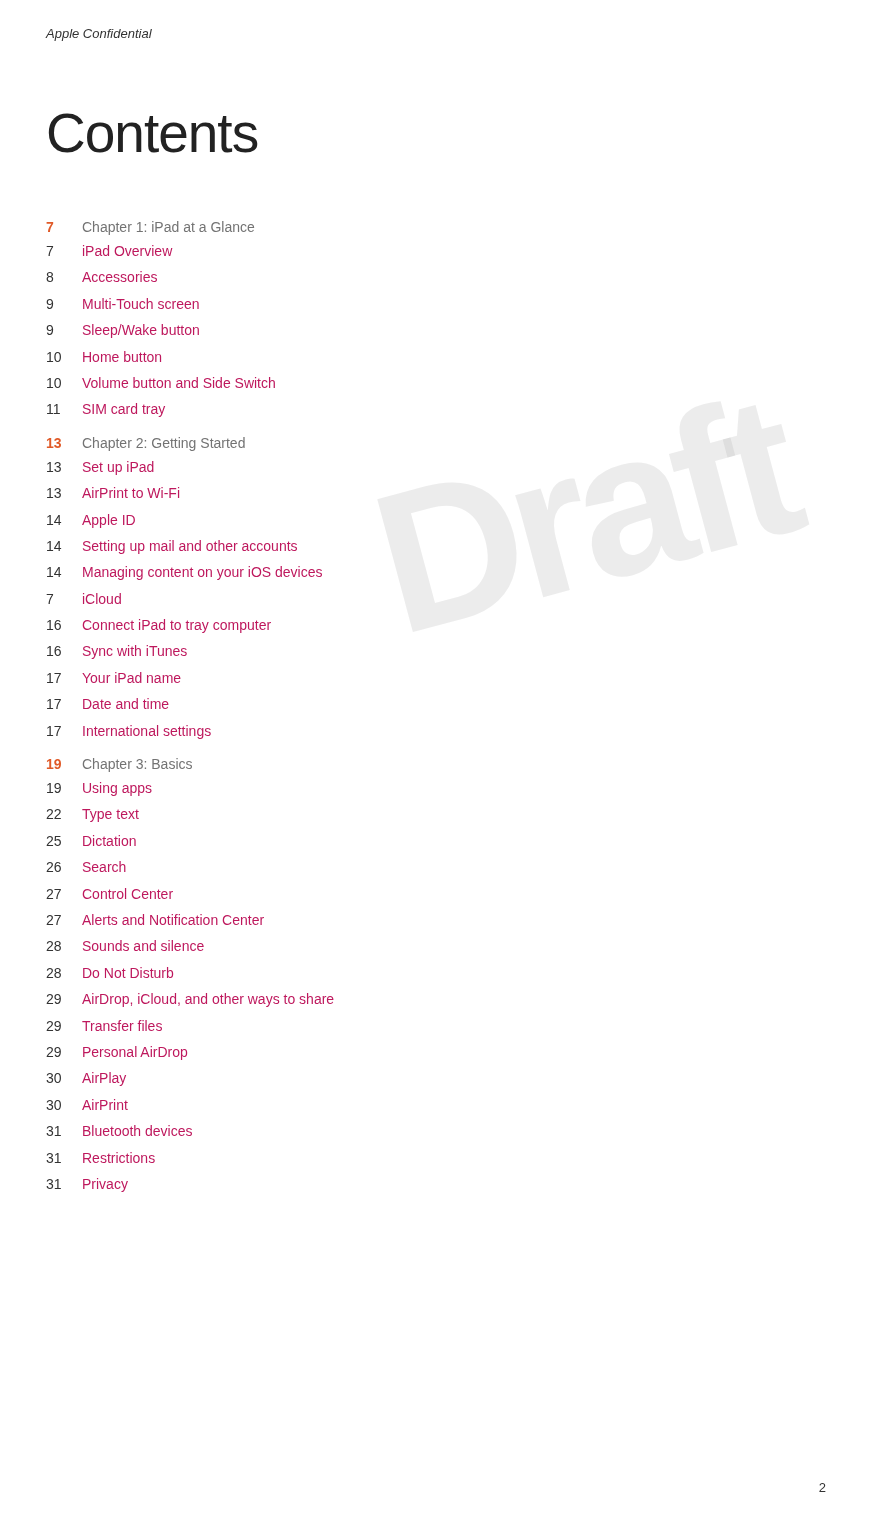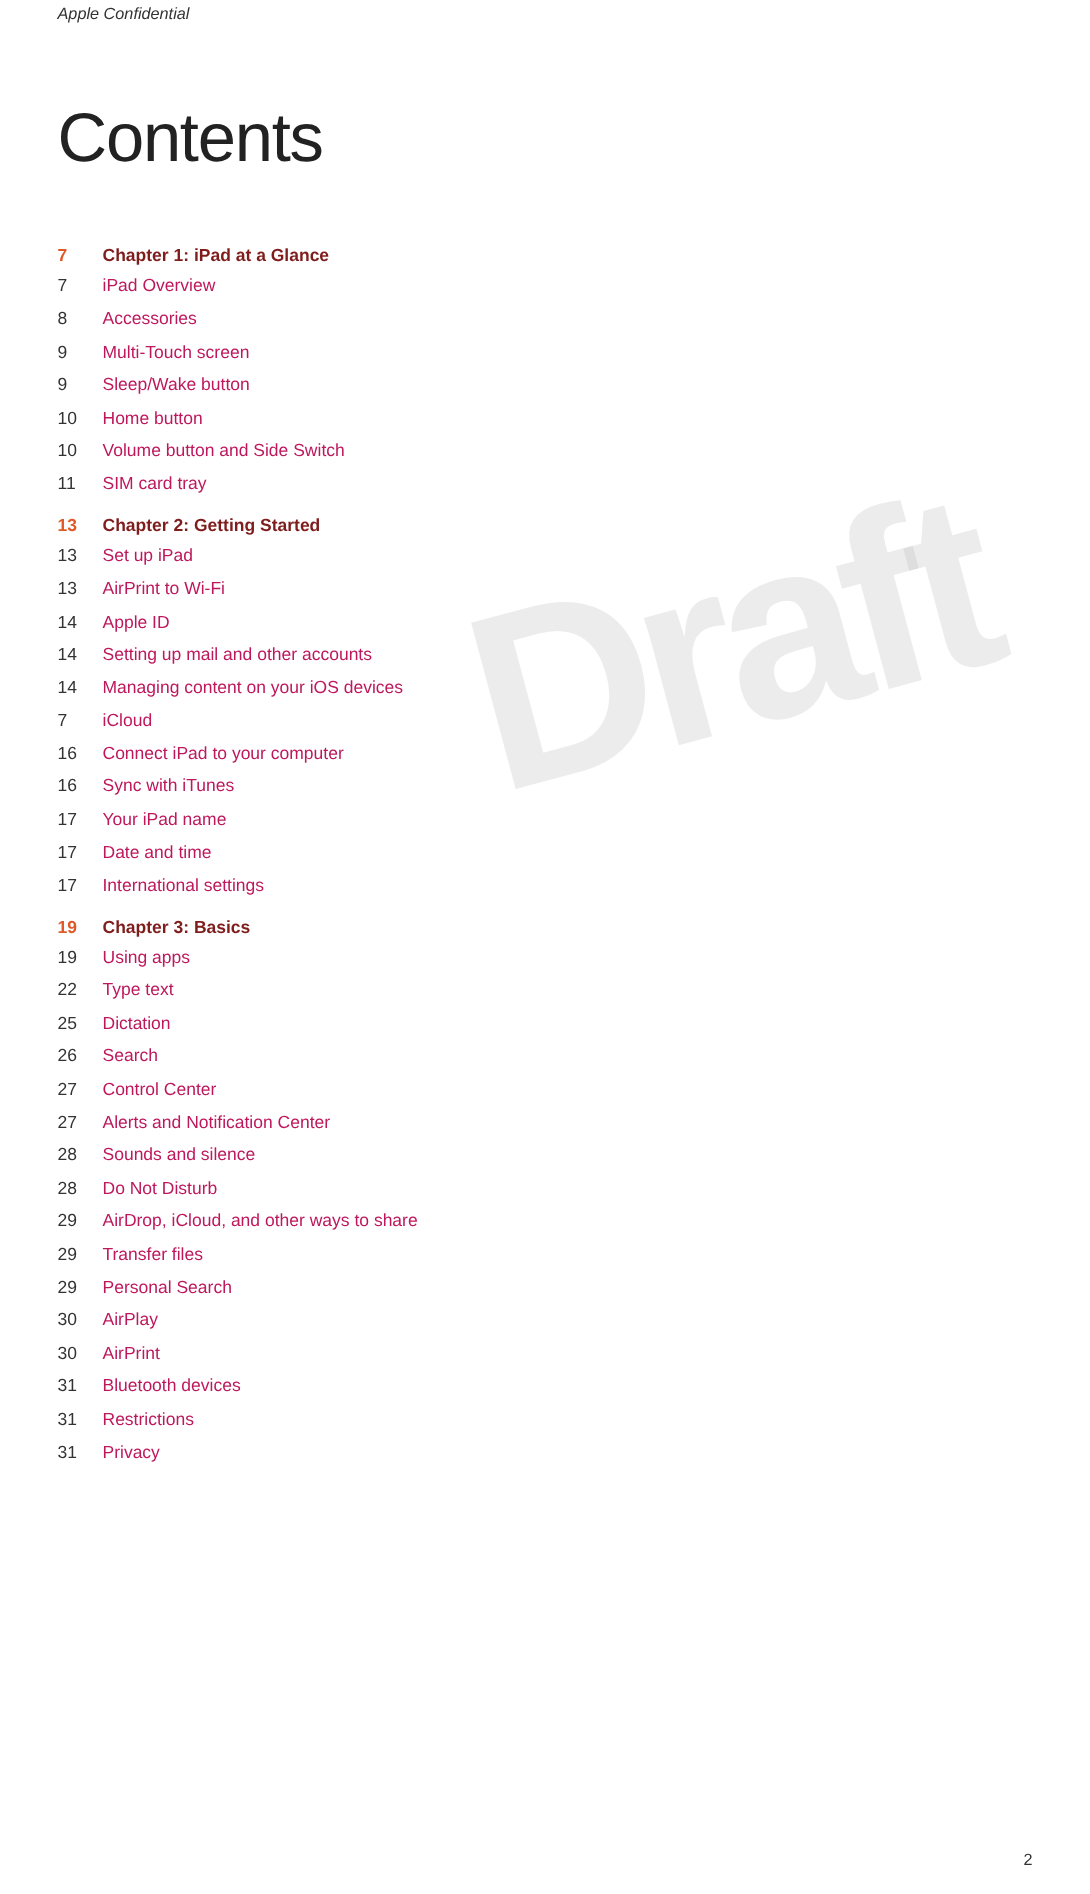--- a/index.html
+++ b/index.html
@@ -19,21 +19,21 @@
 
     .page-container {
       width: 872px;
       min-height: 1515px;
       background: #fff;
       padding: 0;
       position: relative;
     }
 
     .header {
-      padding: 3px 46px 0 46px;
+      padding: 26px 46px 0 46px;
       font-size: 13px;
       color: #333;
       font-style: italic;
     }
 
     .contents-title {
       font-size: 55px;
       font-weight: 300;
       color: #222;
       padding: 60px 46px 0 46px;
@@ -75,23 +75,23 @@
 
     .toc-chapter-number {
       min-width: 36px;
       color: #e05a28;
       font-size: 14px;
       font-weight: 600;
       flex-shrink: 0;
     }
 
     .toc-chapter-text {
-      color: #7f1d1d;
-      font-size: 14px;
-      font-weight: 700;
+      color: #737373;
+      font-size: 14px;
+      font-weight: 400;
     }
 
     .draft-watermark {
       position: absolute;
       top: 400px;
       right: 80px;
       font-size: 200px;
       font-weight: bold;
       color: rgba(180, 180, 180, 0.25);
       transform: rotate(-15deg);
@@ -178,21 +178,21 @@
       <div class="toc-entry">
         <span class="toc-number">14</span>
         <span class="toc-text">Managing content on your iOS devices</span>
       </div>
       <div class="toc-entry">
         <span class="toc-number">7</span>
         <span class="toc-text">iCloud</span>
       </div>
       <div class="toc-entry">
         <span class="toc-number">16</span>
-        <span class="toc-text">Connect iPad to your computer</span>
+        <span class="toc-text">Connect iPad to tray computer</span>
       </div>
       <div class="toc-entry">
         <span class="toc-number">16</span>
         <span class="toc-text">Sync with iTunes</span>
       </div>
       <div class="toc-entry">
         <span class="toc-number">17</span>
         <span class="toc-text">Your iPad name</span>
       </div>
       <div class="toc-entry">
@@ -242,21 +242,21 @@
       <div class="toc-entry">
         <span class="toc-number">29</span>
         <span class="toc-text">AirDrop, iCloud, and other ways to share</span>
       </div>
       <div class="toc-entry">
         <span class="toc-number">29</span>
         <span class="toc-text">Transfer files</span>
       </div>
       <div class="toc-entry">
         <span class="toc-number">29</span>
-        <span class="toc-text">Personal Search</span>
+        <span class="toc-text">Personal AirDrop</span>
       </div>
       <div class="toc-entry">
         <span class="toc-number">30</span>
         <span class="toc-text">AirPlay</span>
       </div>
       <div class="toc-entry">
         <span class="toc-number">30</span>
         <span class="toc-text">AirPrint</span>
       </div>
       <div class="toc-entry">

